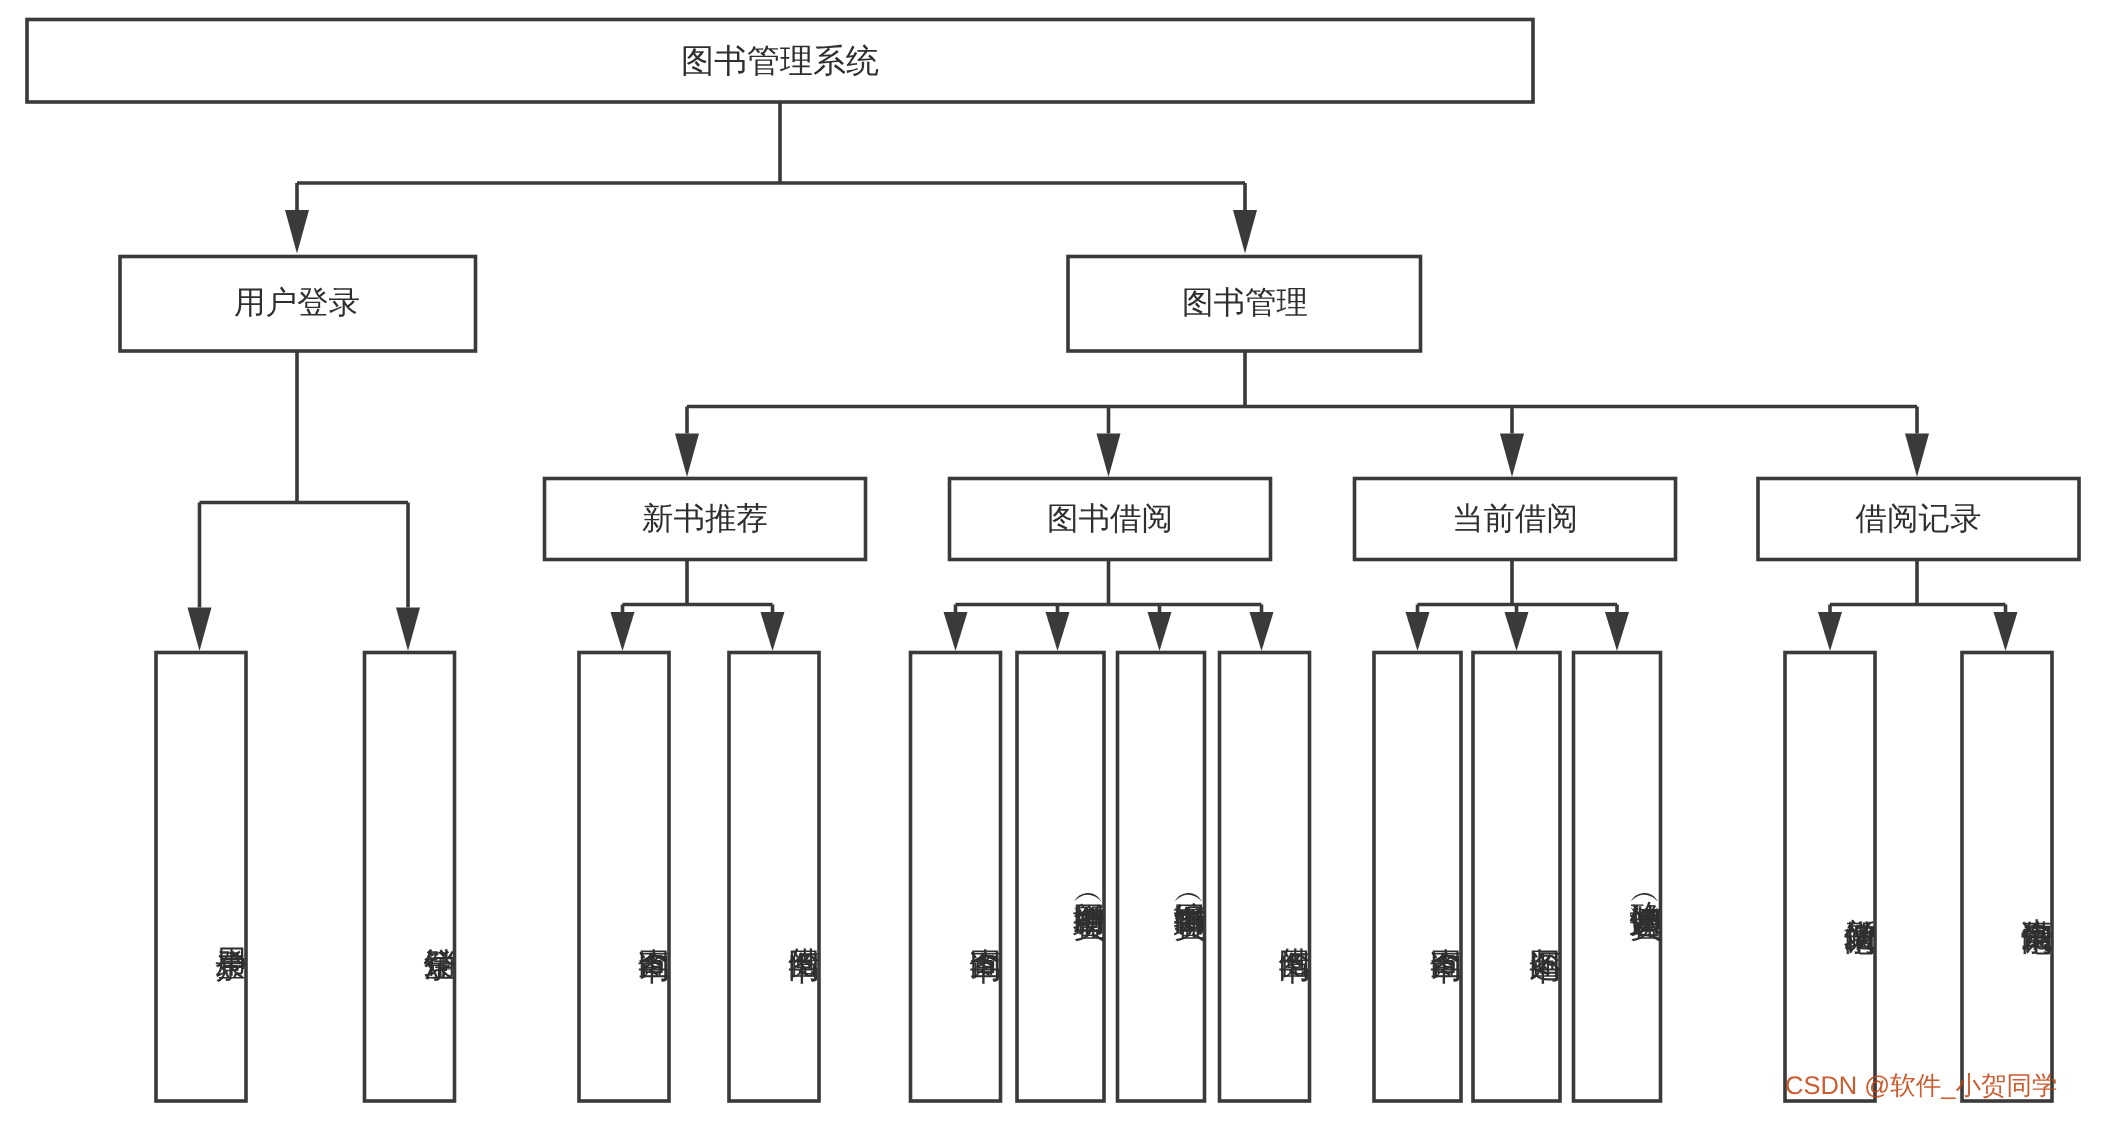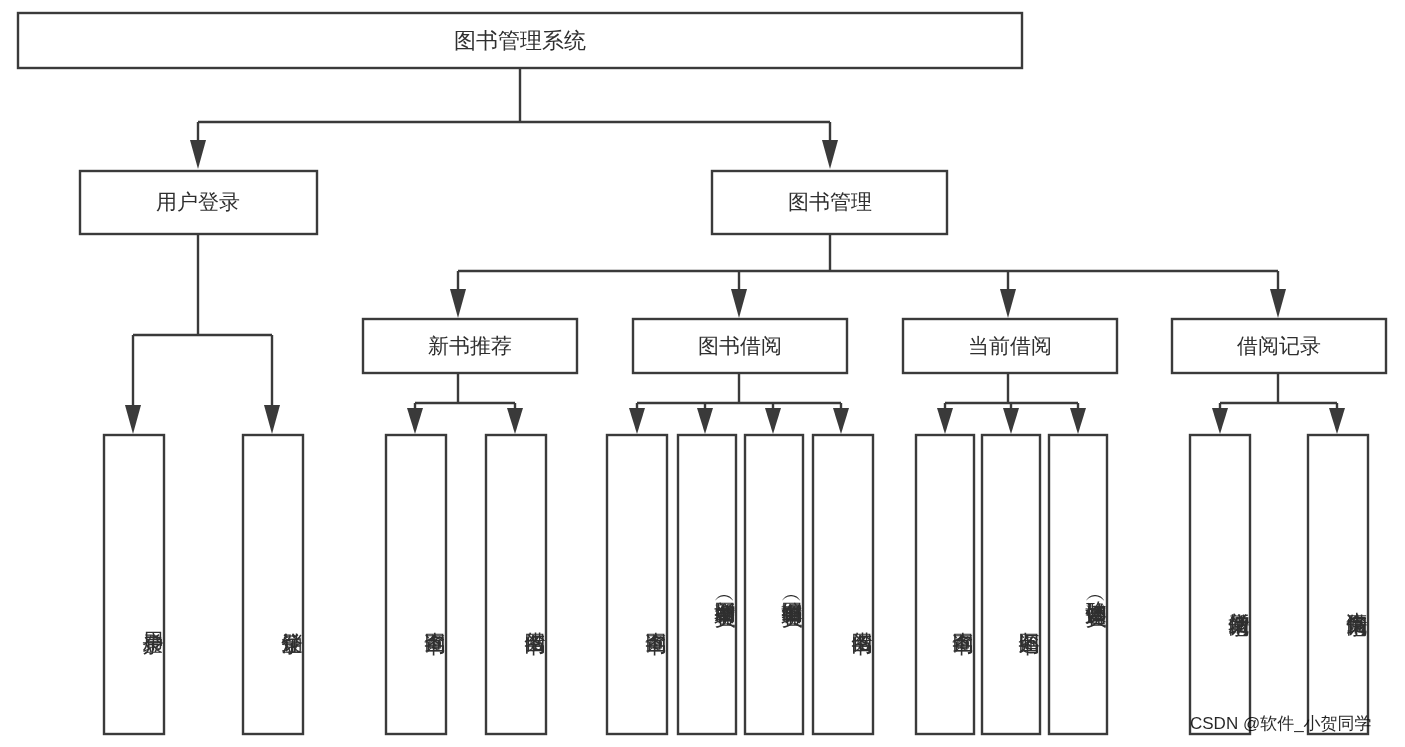--- a/index.html
+++ b/index.html
@@ -33,21 +33,21 @@
     letter-spacing:1px;
     color:#2f2f2f;
     white-space:nowrap;
     pointer-events:none;
   }
   .watermark{
     position:absolute;
     left:1190px;top:712px;
     font-family:"Liberation Sans","DejaVu Sans",sans-serif;
     font-size:17px;
-    color:#000000;
+    color:#c2410c;
     opacity:.85;
     white-space:nowrap;
   }
 </style>
 </head>
 <body>
 
 <div id="diagram-root">
 
   <svg id="flow" viewBox="0 0 1405 747">

